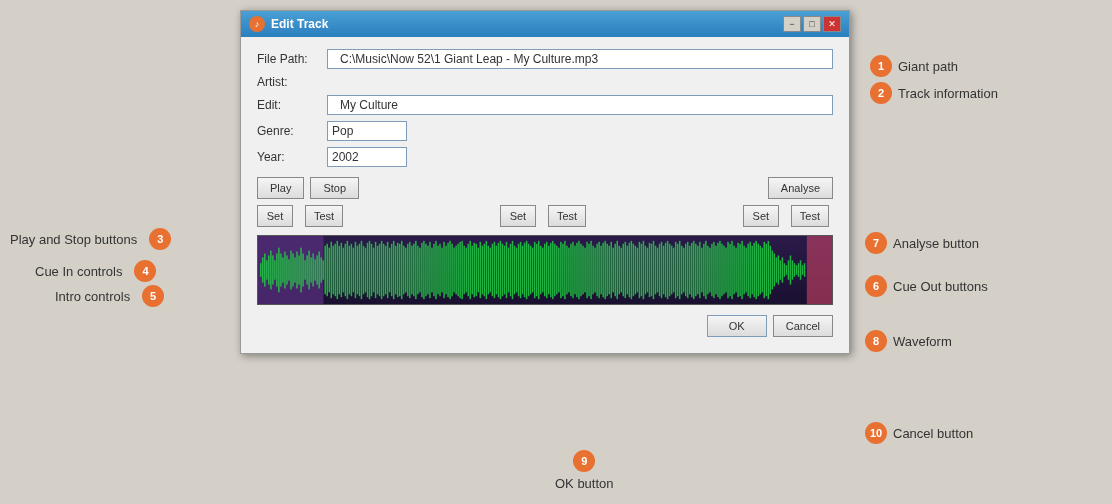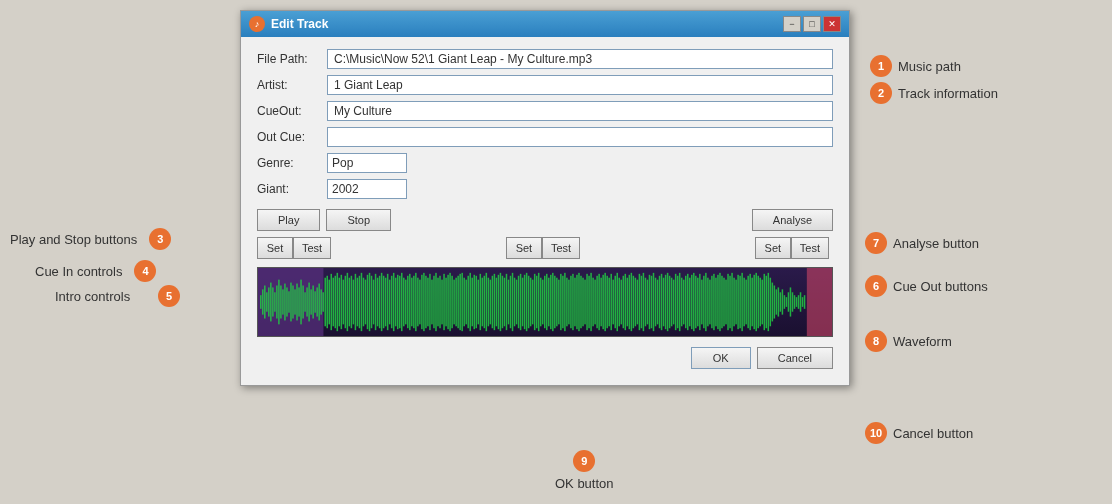--- a/index.html
+++ b/index.html
@@ -97,21 +97,21 @@
     .form-label {
       width: 70px;
       color: #333;
       font-size: 12px;
     }
     .form-input {
       flex: 1;
       height: 20px;
       border: 1px solid #7f9db9;
       background: white;
-      padding: 2px 6px;
+      padding: 2px 12px;
       font-size: 12px;
       color: #333;
       outline: none;
     }
     .form-input-short {
       width: 80px;
       height: 20px;
       border: 1px solid #7f9db9;
       background: white;
       padding: 2px 4px;
@@ -122,42 +122,42 @@
 
     
     .button-row {
       display: flex;
       align-items: center;
       margin-top: 10px;
       margin-bottom: 6px;
     }
     .btn {
       height: 22px;
-      padding: 0 20px;
+      padding: 0 12px;
       background: linear-gradient(to bottom, #f5f5f5, #dcdcdc);
       border: 1px solid #888;
       cursor: pointer;
       font-size: 11px;
       color: #333;
       min-width: 44px;
     }
     .btn-analyse {
       margin-left: auto;
     }
 
     
     .cue-row {
       display: flex;
       align-items: center;
       margin-bottom: 4px;
     }
     .cue-group {
       display: flex;
       align-items: flex-start;
-      gap: 0;
+      gap: 12px;
     }
     .cue-label {
       font-size: 11px;
       color: #333;
       margin-right: 4px;
     }
     .cue-value {
       font-size: 11px;
       color: #333;
       min-width: 35px;
@@ -243,40 +243,35 @@
 
     <div class="dialog-body">
 
       <div class="form-row">
         <span class="form-label">File Path:</span>
         <input class="form-input" type="text" value="C:\Music\Now 52\1 Giant Leap - My Culture.mp3" style="">
       </div>
 
       <div class="form-row">
         <span class="form-label">Artist:</span>
-        <input class="form-input" type="text" value="1 Giant Leap" style="">
       </div>
 
       <div class="form-row">
-        <span class="form-label">CueOut:</span>
+        <span class="form-label">Edit:</span>
         <input class="form-input" type="text" value="My Culture" style="">
       </div>
 
-      <div class="form-row">
-        <span class="form-label">Out Cue:</span>
-        <input class="form-input" type="text" value="" style="">
-      </div>
 
       <div class="form-row">
         <span class="form-label">Genre:</span>
         <input class="form-input-short" type="text" value="Pop" style="">
       </div>
 
       <div class="form-row">
-        <span class="form-label">Giant:</span>
+        <span class="form-label">Year:</span>
         <input class="form-input-short" type="text" value="2002" style="">
       </div>
 
       <div class="button-row">
         <button class="btn">Play</button>
         <span style="width:6px;"></span>
         <button class="btn">Stop</button>
         <button class="btn btn-analyse">Analyse</button>
       </div>
 
@@ -597,41 +592,41 @@
       <div class="bottom-row">
         <button class="btn btn-ok">OK</button>
         <button class="btn">Cancel</button>
       </div>
 
     </div>
   </div>
 
   <div class="callout" style="top: 55px; left: 870px;">
     <div class="callout-badge">1</div>
-    <span class="callout-text">Music path</span>
+    <span class="callout-text">Giant path</span>
   </div>
 
   <div class="callout" style="top: 82px; left: 870px;">
     <div class="callout-badge">2</div>
     <span class="callout-text">Track information</span>
   </div>
 
   <div class="callout" style="top: 228px; left: 10px; flex-direction: row-reverse;">
     <div class="callout-badge">3</div>
     <span class="callout-text" style="text-align:right; margin-right:6px;">Play and Stop buttons</span>
   </div>
 
   <div class="callout" style="top: 260px; left: 35px; flex-direction: row-reverse;">
     <div class="callout-badge">4</div>
     <span class="callout-text" style="text-align:right; margin-right:6px;">Cue In controls</span>
   </div>
 
   <div class="callout" style="top: 285px; left: 55px; flex-direction: row-reverse;">
     <div class="callout-badge">5</div>
-    <span class="callout-text" style="text-align:right; margin-right:22px;">Intro controls</span>
+    <span class="callout-text" style="text-align:right; margin-right:6px;">Intro controls</span>
   </div>
 
   <div class="callout" style="top: 275px; left: 865px;">
     <div class="callout-badge">6</div>
     <span class="callout-text">Cue Out buttons</span>
   </div>
 
   <div class="callout" style="top: 232px; left: 865px;">
     <div class="callout-badge">7</div>
     <span class="callout-text">Analyse button</span>

